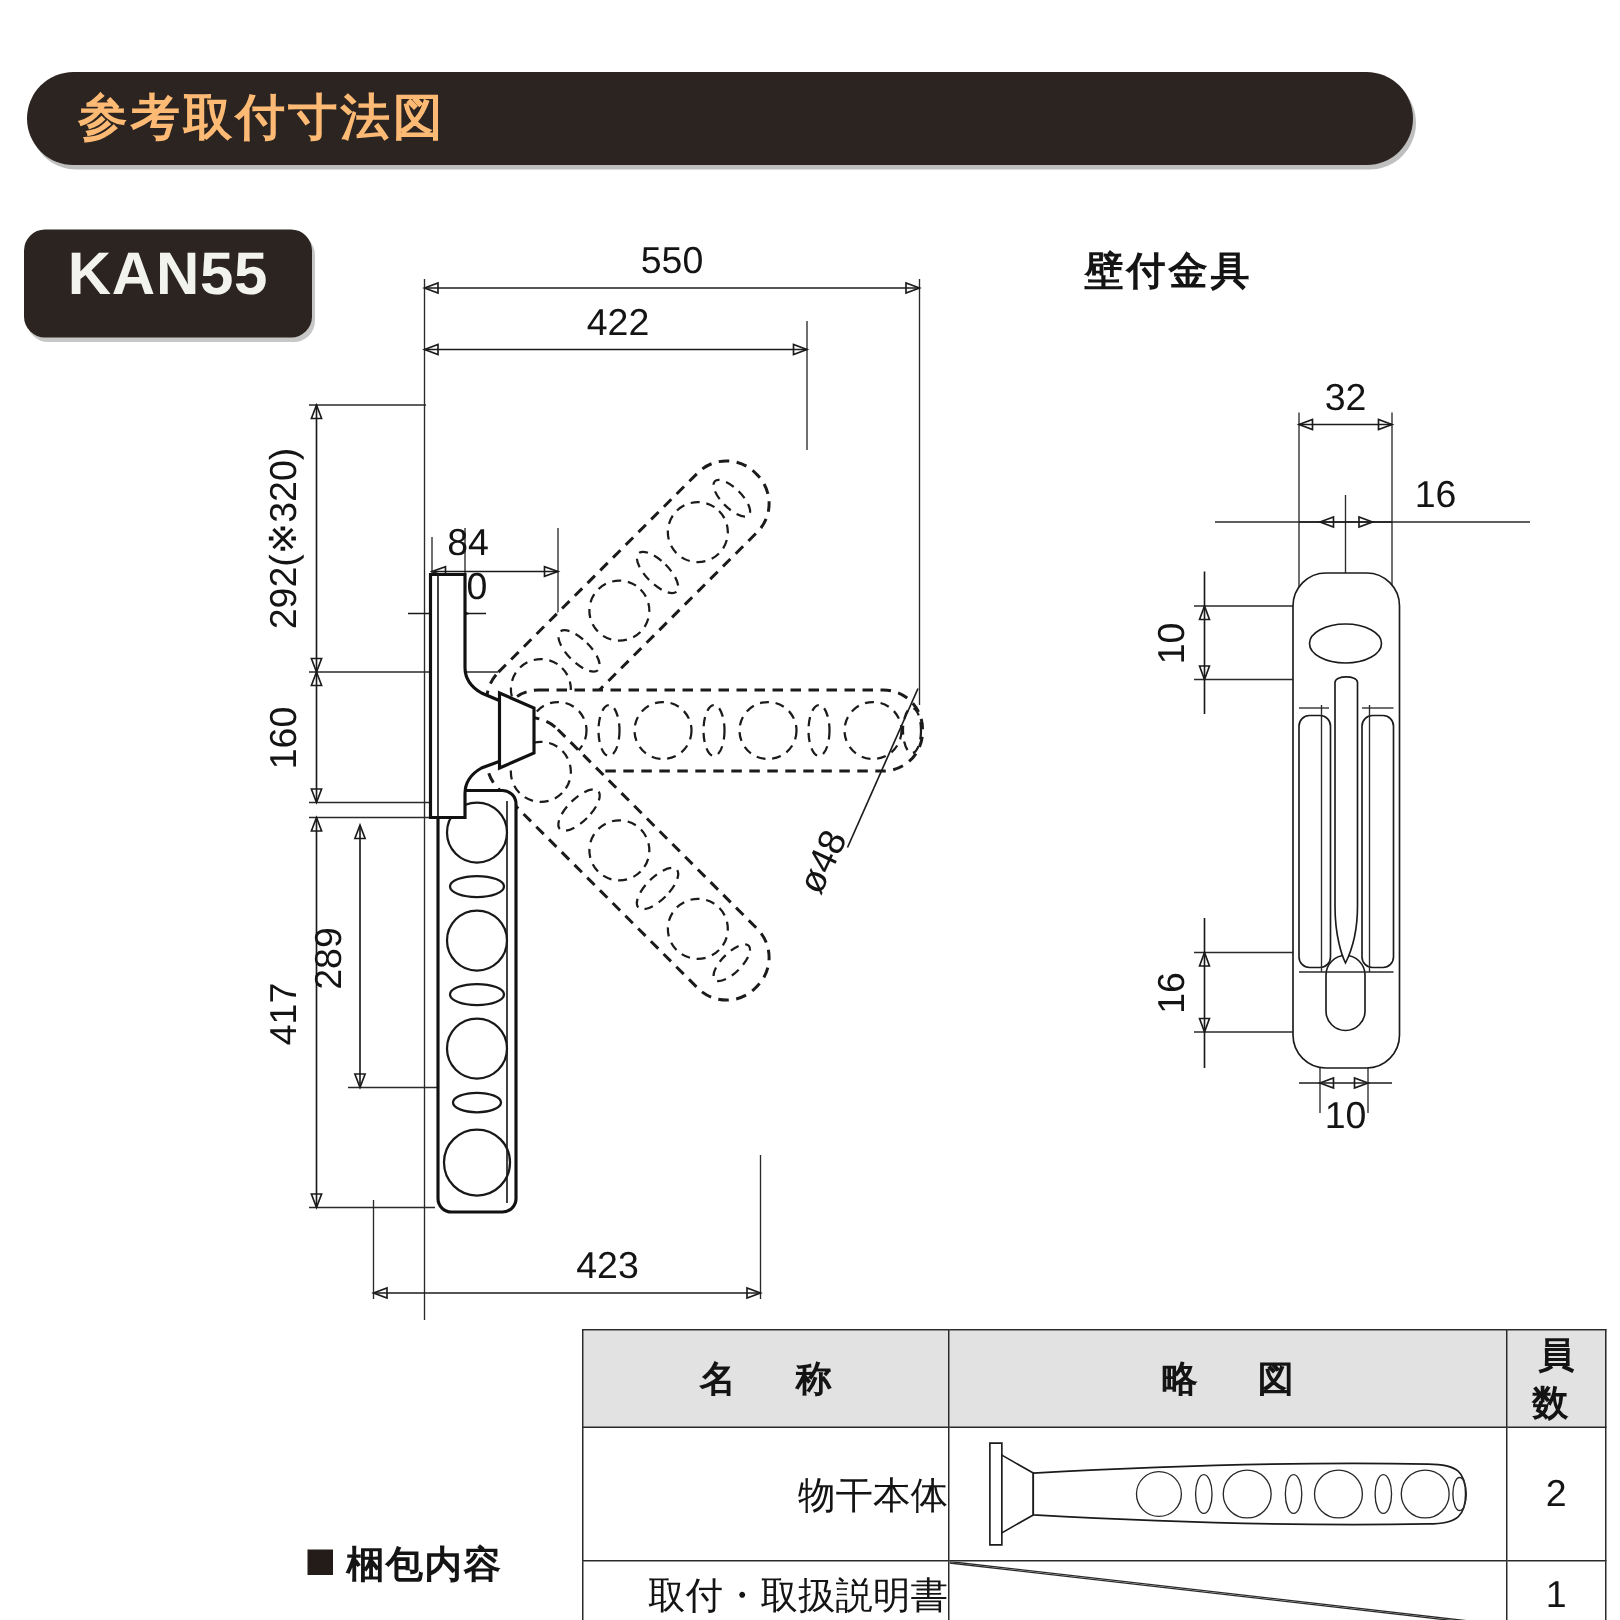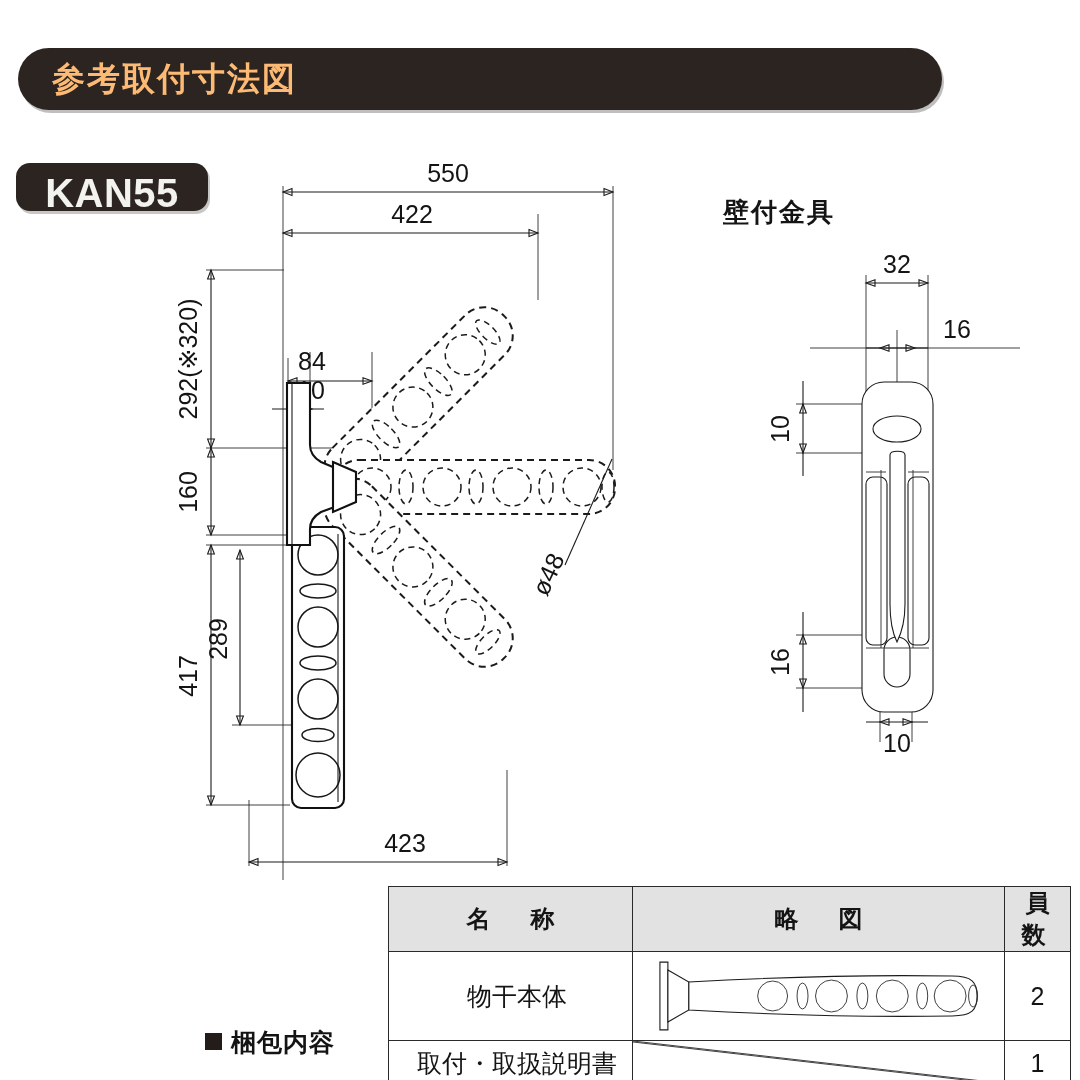--- a/index.html
+++ b/index.html
@@ -42,23 +42,23 @@
     font-size: 33px;
     font-weight: bold;
     letter-spacing: 2px;
     white-space: nowrap;
   }
 
   
   .badge {
     position: absolute;
     left: 16px;
-    top: 163px;
+    top: 153px;
     width: 192px;
-    height: 48px;
+    height: 72px;
     background: #2c2420;
     border-radius: 14px;
     box-shadow: 2px 3px 0 rgba(0,0,0,0.22);
   }
   .badge-label {
     position: absolute;
     left: 0; top: 0;
     width: 192px; height: 60px;
     display: flex;
     align-items: center;
@@ -72,21 +72,20 @@
   
   .section-title {
     position: absolute;
     left: 723px;
     top: 163px;
     font-size: 26px;
     font-weight: bold;
     letter-spacing: 2px;
     color: #141414;
     white-space: nowrap;
-    margin-top: 32px;
   }
 
   
   svg.draw {
     position: absolute;
     left: 0;
     top: 0;
     width: 1080px;
     height: 1080px;
     pointer-events: none;
@@ -135,21 +134,21 @@
     background: #e2e2e2;
     height: 40px;
     font-weight: bold;
     letter-spacing: 8px;
     text-indent: 8px;
   }
   .col-name  { width: 244px; }
   .col-fig   { width: 372px; }
   .col-qty   { width: 66px; }
   td.name-cell {
-    text-align: center;
+    text-align: right;
     padding-left: 13px;
     font-size: 25px;
     letter-spacing: 0px;
   }
   td.fig-cell {
     position: relative;
     padding: 0;
   }
   td.qty-cell {
     font-size: 25px;

